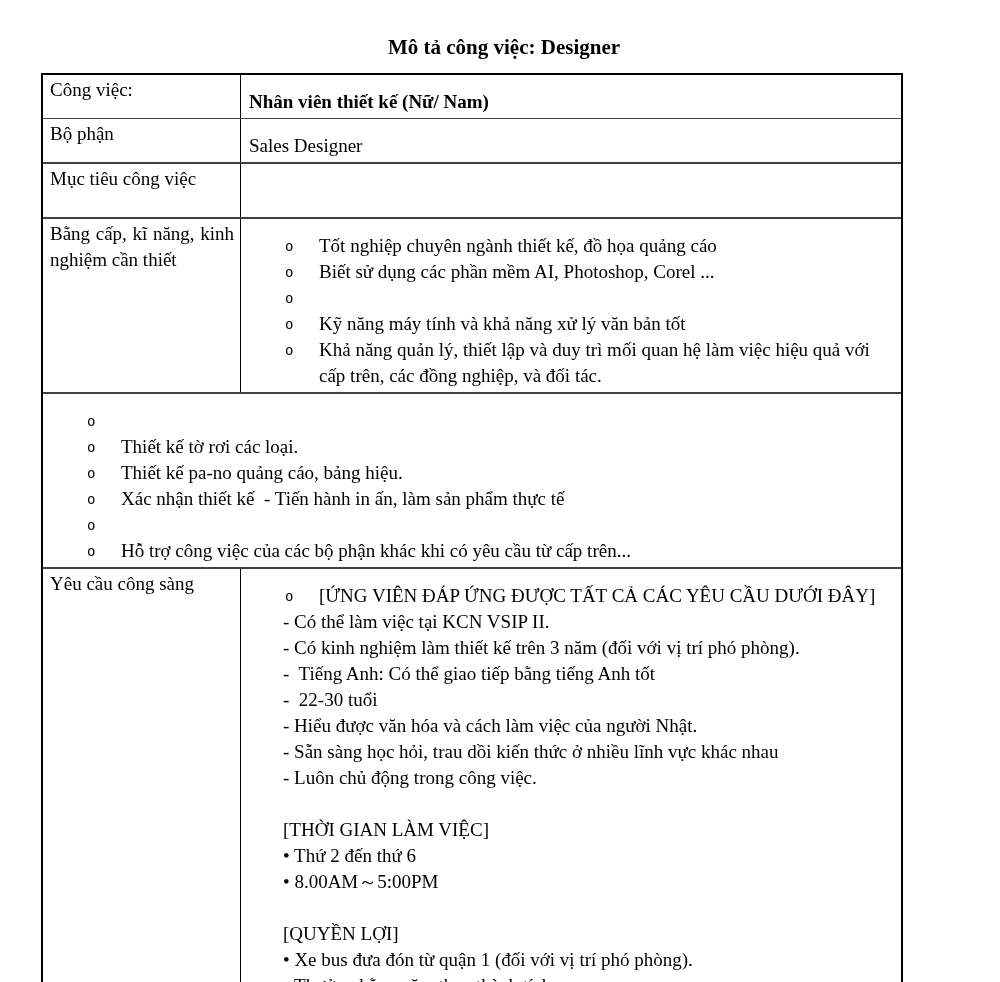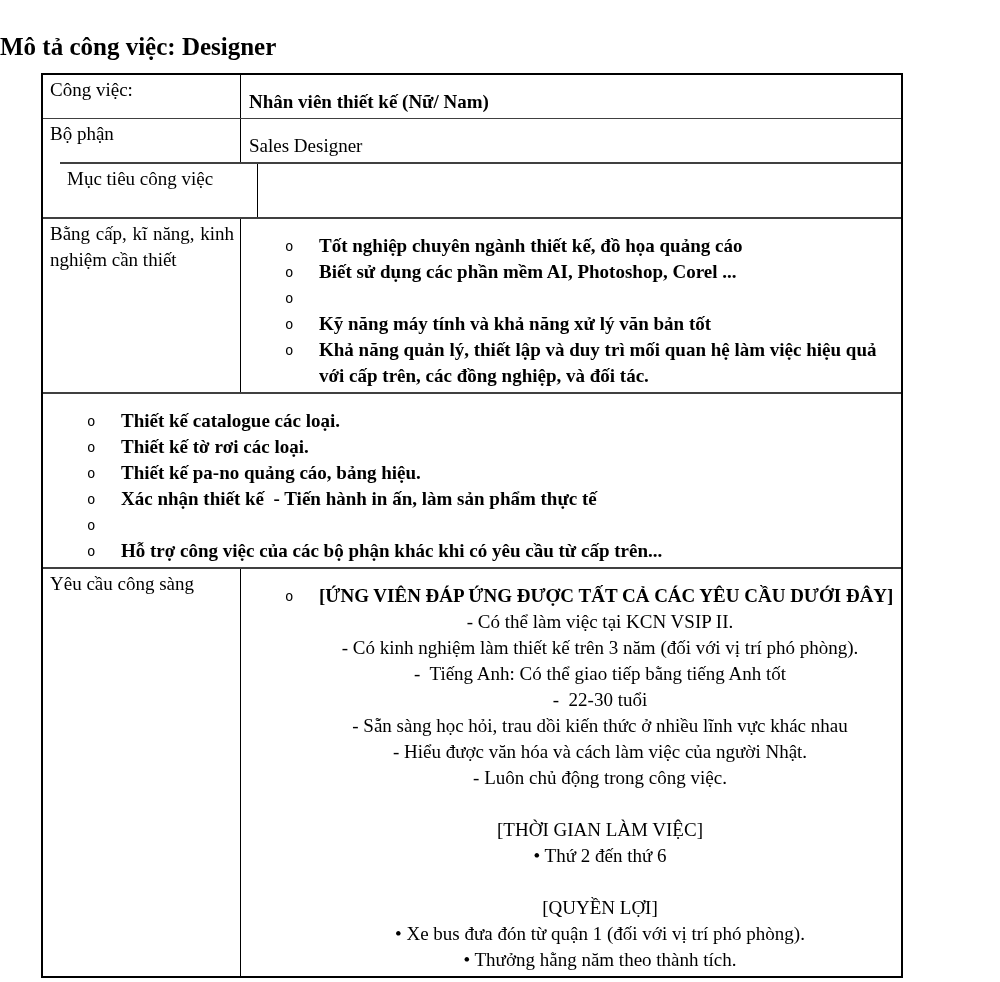--- a/index.html
+++ b/index.html
@@ -10,26 +10,27 @@
   }
   body {
     width: 1000px;
     height: 982px;
     font-family: "Liberation Serif", "DejaVu Serif", serif;
     font-size: 19px;
     color: #000000;
     overflow: hidden;
   }
   .page-title {
-    text-align: left;
+    text-align: center;
     font-weight: bold;
-    font-size: 25px;
+    font-size: 21px;
     margin-top: 36px;
     margin-bottom: 0;
     line-height: 22px;
+    padding-left: 8px;
   }
   .doc-table {
     margin: 15px 0 0 41px;
     width: 862px;
     border: 2px solid #000000;
   }
   .trow {
     display: flex;
     align-items: stretch;
   }
@@ -52,44 +53,42 @@
     line-height: 26px;
   }
   .value-cell.plain {
     padding-left: 8px;
   }
   .bold-text {
     font-weight: bold;
   }
   .h-r1 { min-height: 27px; }
   .h-r2 { min-height: 32px; }
-  .h-r3 { min-height: 55px; margin-left: 17px; }
+  .h-r3 { min-height: 55px; }
   .bullet-item {
     display: flex;
     align-items: flex-start;
   }
   .bullet-marker {
     flex: 0 0 34px;
     margin-left: 44px;
     font-family: "DejaVu Sans Mono", monospace;
     font-size: 14px;
     line-height: 26px;
   }
   .bullet-text {
     flex: 1 1 auto;
     line-height: 26px;
     white-space: pre-wrap;
-    font-weight: bold;
   }
   .detail-line {
-    margin-left: 62px;
+    margin-left: 42px;
     min-height: 26px;
     line-height: 26px;
     white-space: pre-wrap;
-    text-align: center;
   }
 </style>
 </head>
 <body>
 
 <div class="page-title">Mô tả công việc: Designer</div>
 
 <div class="doc-table">
 
   <div class="trow h-r1">
@@ -129,21 +128,20 @@
         <span class="bullet-marker">o</span>
         <span class="bullet-text">Khả năng quản lý, thiết lập và duy trì mối quan hệ làm việc hiệu quả với cấp trên, các đồng nghiệp, và đối tác.</span>
       </div>
     </div>
   </div>
 
   <div class="trow">
     <div class="value-cell">
       <div class="bullet-item">
         <span class="bullet-marker">o</span>
-        <span class="bullet-text">Thiết kế catalogue các loại.</span>
       </div>
       <div class="bullet-item">
         <span class="bullet-marker">o</span>
         <span class="bullet-text">Thiết kế tờ rơi các loại.</span>
       </div>
       <div class="bullet-item">
         <span class="bullet-marker">o</span>
         <span class="bullet-text">Thiết kế pa-no quảng cáo, bảng hiệu.</span>
       </div>
       <div class="bullet-item">
@@ -164,26 +162,27 @@
     <div class="label-cell">Yêu cầu công sàng</div>
     <div class="value-cell">
       <div class="bullet-item">
         <span class="bullet-marker">o</span>
         <span class="bullet-text">[ỨNG VIÊN ĐÁP ỨNG ĐƯỢC TẤT CẢ CÁC YÊU CẦU DƯỚI ĐÂY]</span>
       </div>
       <div class="detail-line">- Có thể làm việc tại KCN VSIP II.</div>
       <div class="detail-line">- Có kinh nghiệm làm thiết kế trên 3 năm (đối với vị trí phó phòng).</div>
       <div class="detail-line">-  Tiếng Anh: Có thể giao tiếp bằng tiếng Anh tốt</div>
       <div class="detail-line">-  22-30 tuổi</div>
+      <div class="detail-line">- Hiểu được văn hóa và cách làm việc của người Nhật.</div>
       <div class="detail-line">- Sẵn sàng học hỏi, trau dồi kiến thức ở nhiều lĩnh vực khác nhau</div>
-      <div class="detail-line">- Hiểu được văn hóa và cách làm việc của người Nhật.</div>
       <div class="detail-line">- Luôn chủ động trong công việc.</div>
       <div class="detail-line"></div>
       <div class="detail-line">[THỜI GIAN LÀM VIỆC]</div>
       <div class="detail-line">• Thứ 2 đến thứ 6</div>
+      <div class="detail-line">• 8.00AM～5:00PM</div>
       <div class="detail-line"></div>
       <div class="detail-line">[QUYỀN LỢI]</div>
       <div class="detail-line">• Xe bus đưa đón từ quận 1 (đối với vị trí phó phòng).</div>
       <div class="detail-line">• Thưởng hằng năm theo thành tích.</div>
     </div>
   </div>
 
 </div>
 
 </body></html>

